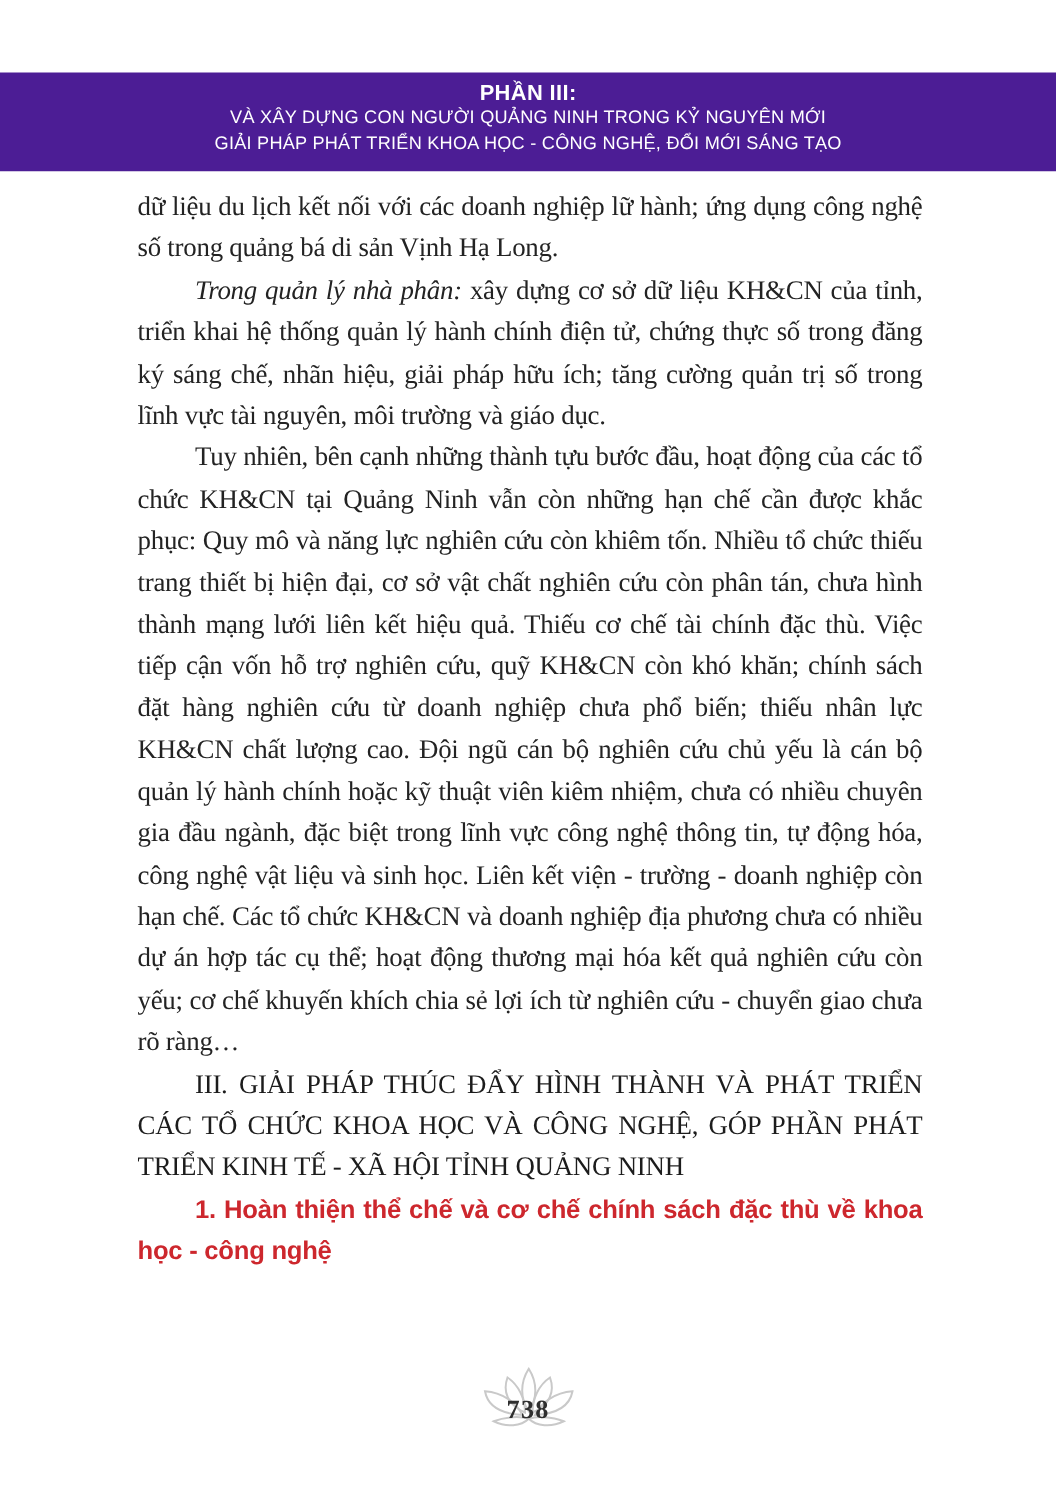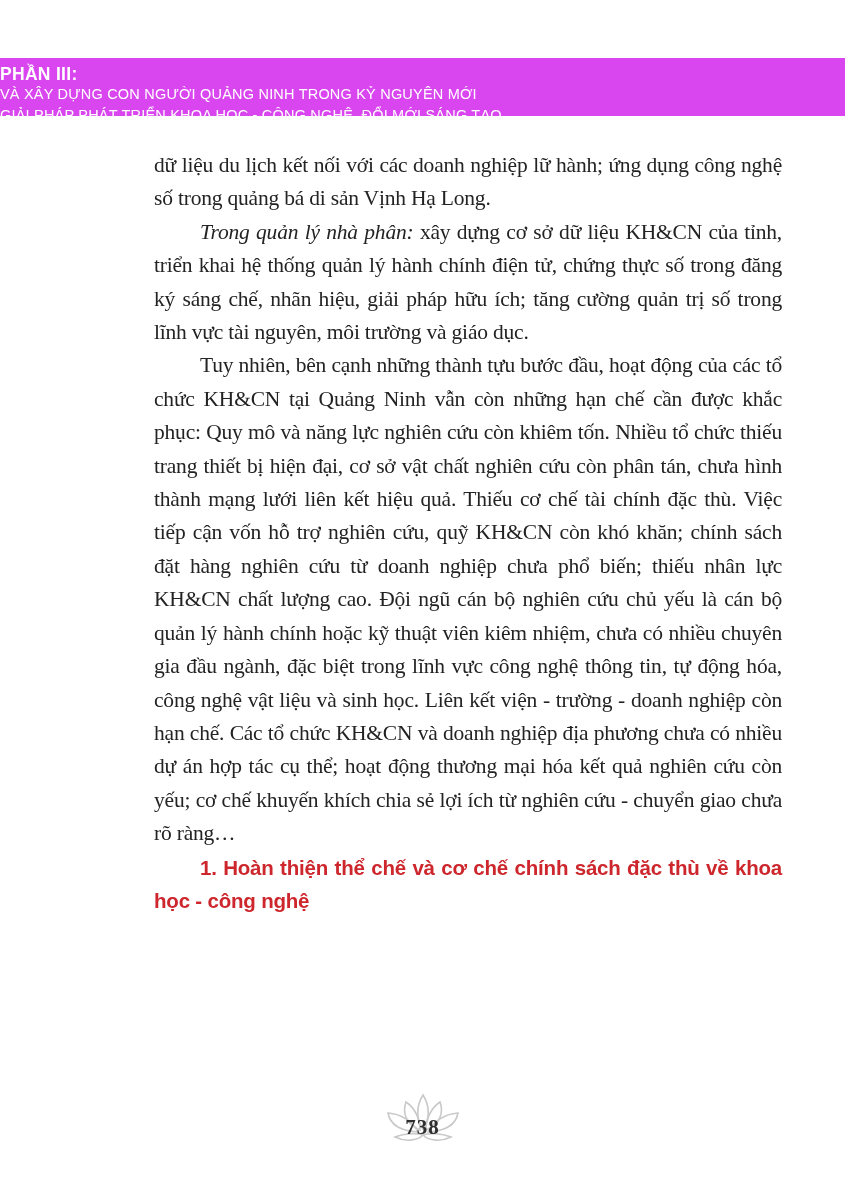--- a/index.html
+++ b/index.html
@@ -5,36 +5,36 @@
   html,body{margin:0;padding:0;background:#ffffff;}
   .page{
     position:relative;
     width:845px;height:1200px;
     background:#ffffff;
     overflow:hidden;
     font-family:"Liberation Serif", serif;
   }
   
   .banner{
-    position:absolute;top:58px;left:0;width:845px;height:58px;
-    background:#d946ef;color:#ffffff;text-align:left;
+    position:absolute;top:58px;left:0;width:845px;height:79px;
+    background:#4c1d95;color:#ffffff;text-align:center;
     font-family:"Liberation Sans", sans-serif;
   }
   .banner-title{
     margin-top:6px;font-size:17.5px;font-weight:bold;line-height:20px;
     letter-spacing:.3px;
   }
   .banner-sub{
     font-size:14.5px;font-weight:normal;line-height:20.5px;letter-spacing:.2px;
   }
   
   .content{
     position:absolute;left:110px;top:149px;width:628px;
     font-size:21.5px;line-height:33.4px;color:#232323;
-    text-align:justify;letter-spacing:-0.2px;margin-left:44px;
+    text-align:justify;letter-spacing:-0.2px;
   }
   .content p{margin:0;text-indent:46px;}
   .content p.no-indent{text-indent:0;}
   .lead-italic{font-style:italic;}
   .section-heading{
     margin:0;text-indent:46px;text-align:justify;
     font-size:21.5px;line-height:33.4px;color:#1c1c1c;
   }
   .red-heading{
     margin:14px 0 11px 0;text-indent:46px;text-align:justify;
@@ -66,20 +66,21 @@
   </div>
 
   <div class="content">
 
     <p class="no-indent">dữ liệu du lịch kết nối với các doanh nghiệp lữ hành; ứng dụng công nghệ số trong quảng bá di sản Vịnh Hạ Long.</p>
 
     <p><span class="lead-italic">Trong quản lý nhà phân:</span><span> xây dựng cơ sở dữ liệu KH&amp;CN của tỉnh, triển khai hệ thống quản lý hành chính điện tử, chứng thực số trong đăng ký sáng chế, nhãn hiệu, giải pháp hữu ích; tăng cường quản trị số trong lĩnh vực tài nguyên, môi trường và giáo dục.</span></p>
 
     <p>Tuy nhiên, bên cạnh những thành tựu bước đầu, hoạt động của các tổ chức KH&amp;CN tại Quảng Ninh vẫn còn những hạn chế cần được khắc phục: Quy mô và năng lực nghiên cứu còn khiêm tốn. Nhiều tổ chức thiếu trang thiết bị hiện đại, cơ sở vật chất nghiên cứu còn phân tán, chưa hình thành mạng lưới liên kết hiệu quả. Thiếu cơ chế tài chính đặc thù. Việc tiếp cận vốn hỗ trợ nghiên cứu, quỹ KH&amp;CN còn khó khăn; chính sách đặt hàng nghiên cứu từ doanh nghiệp chưa phổ biến; thiếu nhân lực KH&amp;CN chất lượng cao. Đội ngũ cán bộ nghiên cứu chủ yếu là cán bộ quản lý hành chính hoặc kỹ thuật viên kiêm nhiệm, chưa có nhiều chuyên gia đầu ngành, đặc biệt trong lĩnh vực công nghệ thông tin, tự động hóa, công nghệ vật liệu và sinh học. Liên kết viện - trường - doanh nghiệp còn hạn chế. Các tổ chức KH&amp;CN và doanh nghiệp địa phương chưa có nhiều dự án hợp tác cụ thể; hoạt động thương mại hóa kết quả nghiên cứu còn yếu; cơ chế khuyến khích chia sẻ lợi ích từ nghiên cứu - chuyển giao chưa rõ ràng…</p>
 
+    <p class="section-heading">III. GIẢI PHÁP THÚC ĐẨY HÌNH THÀNH VÀ PHÁT TRIỂN CÁC TỔ CHỨC KHOA HỌC VÀ CÔNG NGHỆ, GÓP PHẦN PHÁT TRIỂN KINH TẾ - XÃ HỘI TỈNH QUẢNG NINH</p>
 
     <p class="red-heading">1. Hoàn thiện thể chế và cơ chế chính sách đặc thù về khoa học - công nghệ</p>
 
   </div>
 
   <div class="footer">
     <div class="lotus-wrap">
       <span>
         <svg width="96" height="56" viewBox="0 0 96 56" fill="none">
           <g stroke="#c9c9c9" stroke-width="1.6" fill="none">

